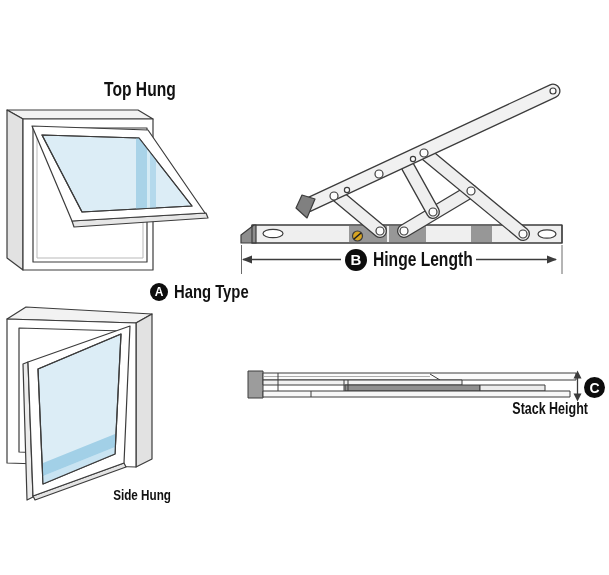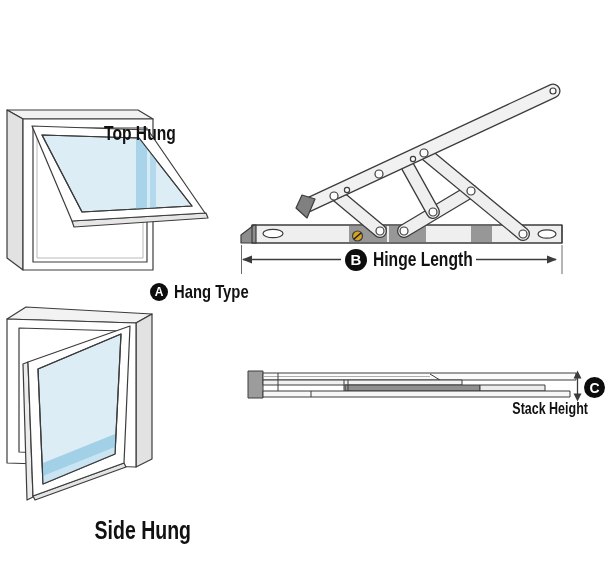--- a/index.html
+++ b/index.html
@@ -7,21 +7,21 @@
     position:relative;width:609px;height:575px;background:#ffffff;
     font-family:"Liberation Sans","DejaVu Sans",sans-serif;overflow:hidden;
   }
   #diagram-svg{position:absolute;left:0;top:0;}
   .label{
     position:absolute;color:#111;font-weight:700;white-space:nowrap;
   }
   .cx{display:inline-block;transform:scaleX(0.78);transform-origin:center;}
   .cx-left{display:inline-block;transform:scaleX(0.78);transform-origin:left center;}
   .cx-right{display:inline-block;transform:scaleX(0.78);transform-origin:right center;}
-  .center{text-align:center;margin-top:44px;}
+  .center{text-align:center;}
   .callout{
     position:absolute;display:flex;align-items:center;gap:6px;
     color:#111;font-weight:700;
   }
   .marker{
     background:#0d0d0d;color:#fff;border-radius:50%;
     display:flex;align-items:center;justify-content:center;
     font-weight:800;flex:0 0 auto;
   }
   .marker.sm{width:18px;height:18px;font-size:12px;}
@@ -156,21 +156,21 @@
       <line x1="577.5" y1="374" x2="577.5" y2="398" stroke-width="1.3"></line>
       <polygon points="577.5,370.5 573.5,378.5 581.5,378.5" fill="#3c3c3c" stroke="none"></polygon>
       <polygon points="577.5,401.5 573.5,393.5 581.5,393.5" fill="#3c3c3c" stroke="none"></polygon>
     </g>
   </svg>
 
   <div class="label center" style="left:70px;top:78px;width:140px;font-size:20px;">
     <span class="cx">Top Hung</span>
   </div>
 
-  <div class="label center" style="left:75px;top:472px;width:135px;font-size:25px;">
+  <div class="label center" style="left:75px;top:486px;width:135px;font-size:15px;">
     <span class="cx">Side Hung</span>
   </div>
 
   <div class="callout" style="left:150px;top:281px;font-size:19px;">
     <span class="marker sm">A</span>
     <span class="cx-left">Hang Type</span>
   </div>
 
   <div class="callout" style="left:345px;top:248px;font-size:20px;">
     <span class="marker md">B</span>

